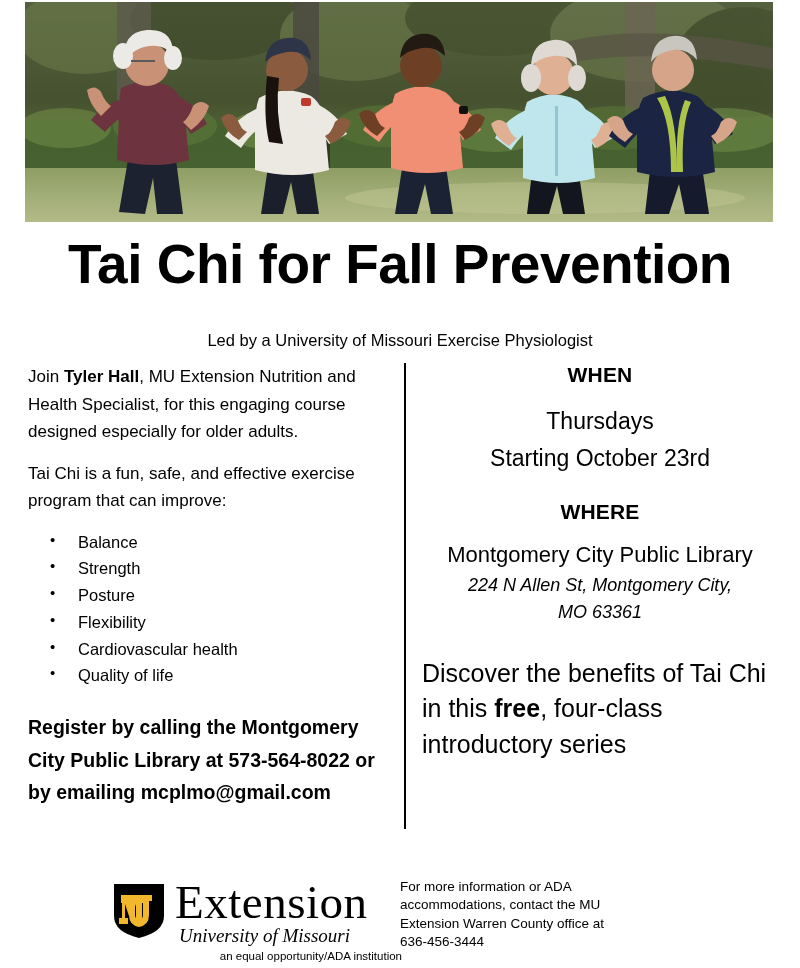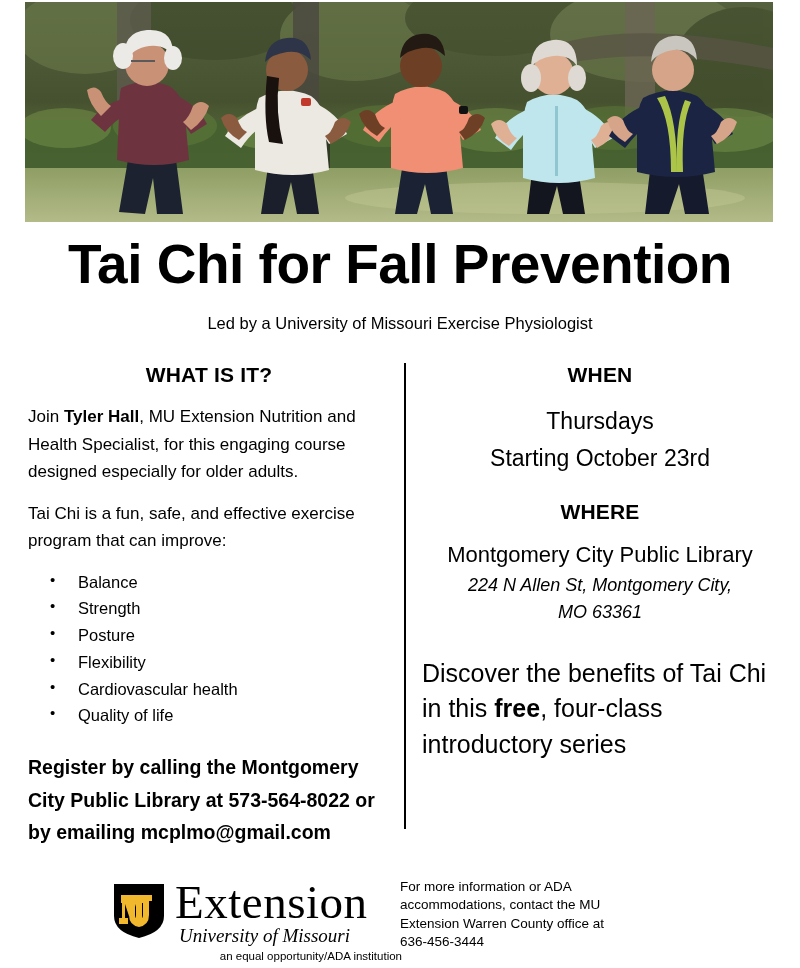--- a/index.html
+++ b/index.html
@@ -36,21 +36,21 @@
     text-align: center;
     font-size: 55px;
     font-weight: bold;
     letter-spacing: -0.5px;
     line-height: 1.05;
     white-space: nowrap;
   }
   .subtitle {
     position: absolute;
     left: 0; right: 0;
-    top: 314px;
+    top: 331px;
     text-align: center;
     font-size: 16.5px;
     line-height: 1.2;
   }
 
   
   .divider {
     position: absolute;
     left: 404px;
     top: 363px;
@@ -312,21 +312,20 @@
     </g>
   </svg>
 </div>
 
 <div class="title">Tai Chi for Fall Prevention</div>
 <div class="subtitle">Led by a University of Missouri Exercise Physiologist</div>
 
 <div class="divider"></div>
 
 <div class="col-left">
-  <div class="sec-head">WHAT IS IT?</div>
 
   <p class="para"><span>Join </span><b>Tyler Hall</b><span>, MU Extension Nutrition and Health Specialist, for this engaging course designed especially for older adults.</span></p>
 
   <p class="para">Tai Chi is a fun, safe, and effective exercise program that can improve:</p>
 
   <ul class="bullets">
     <li>Balance</li>
     <li>Strength</li>
     <li>Posture</li>
     <li>Flexibility</li>

